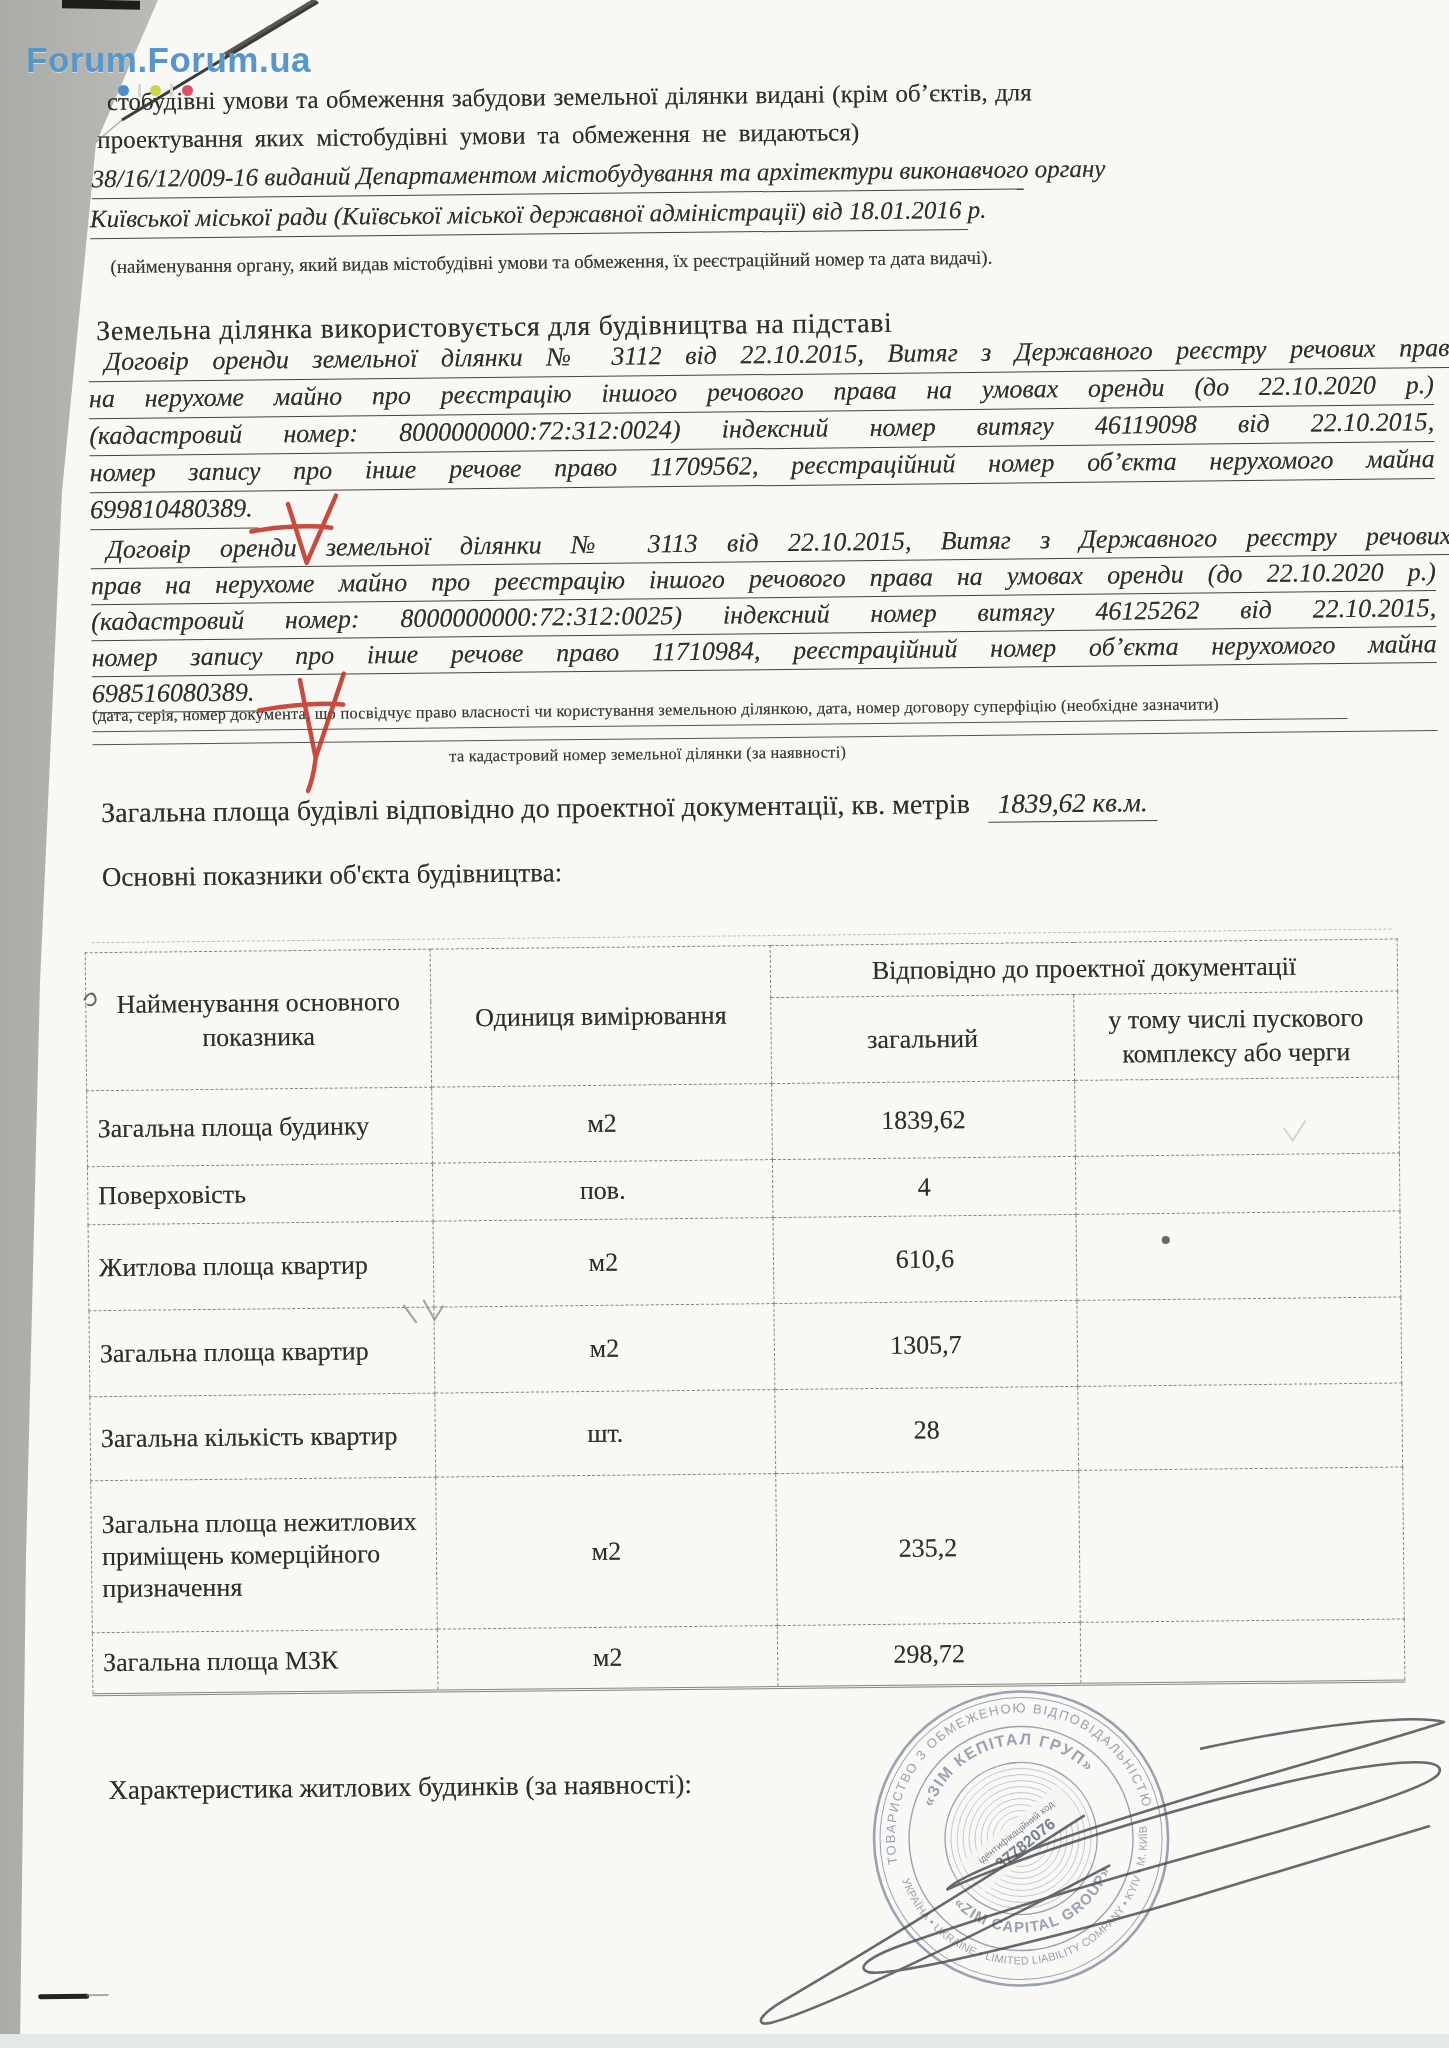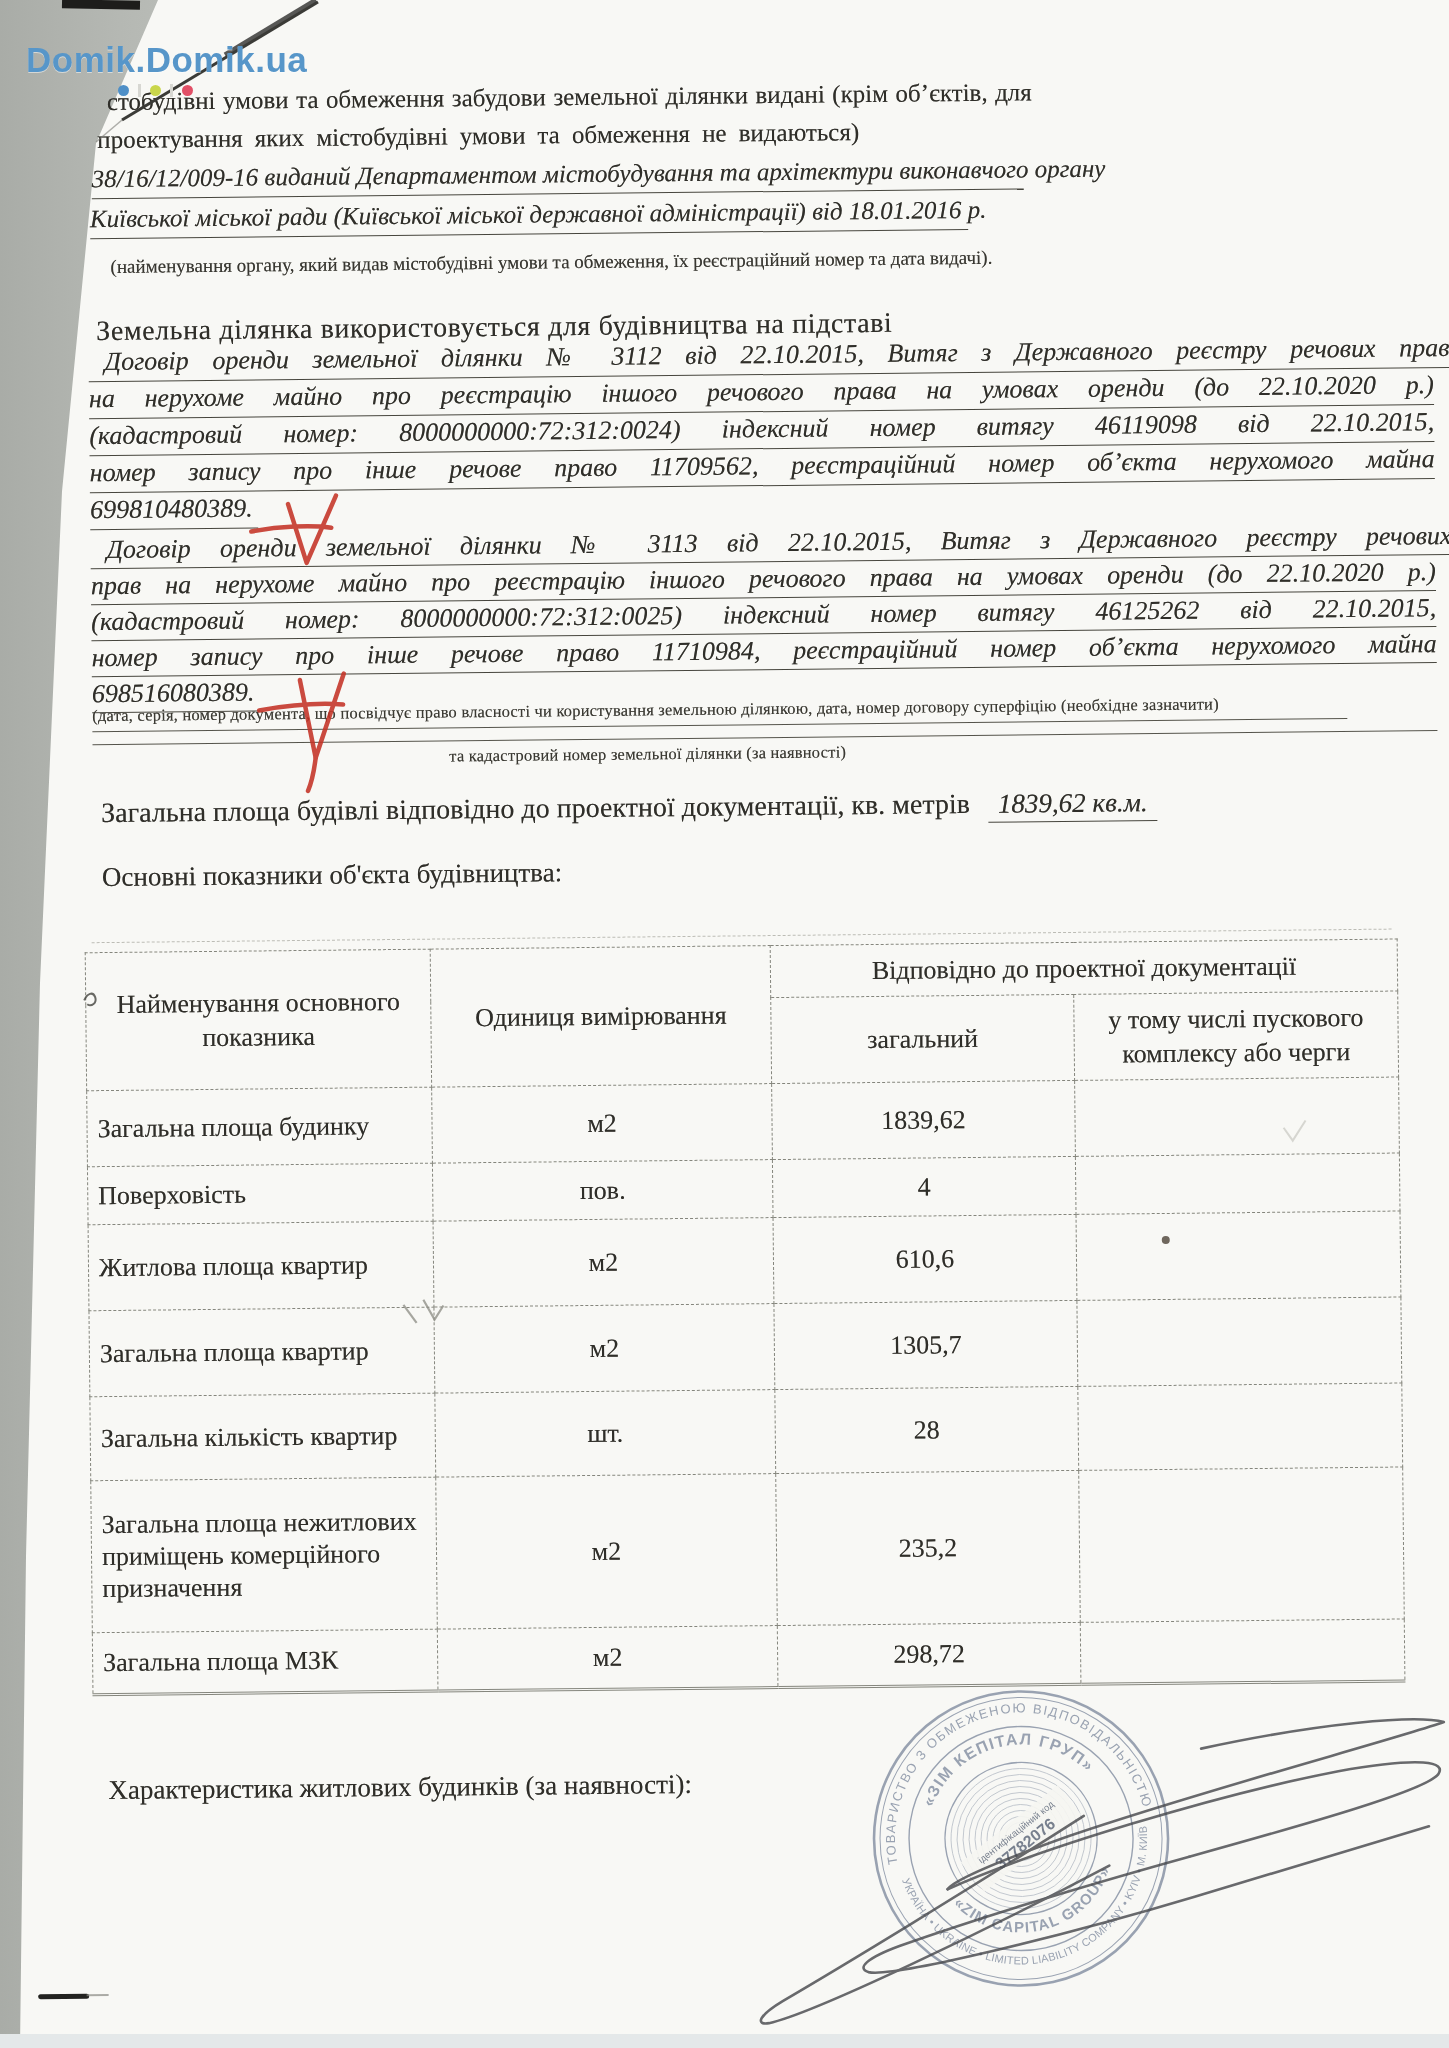--- a/index.html
+++ b/index.html
@@ -229,20 +229,20 @@
   </svg>
 </div>
 
 <svg class="abs decor" style="left:0;top:0;" width="420" height="200" viewBox="0 0 420 200">
   <rect x="62" y="0" width="78" height="9" fill="#1d1d1b" transform="rotate(1 100 4)"></rect>
   <line x1="316" y1="0" x2="225" y2="55" stroke="#222220" stroke-width="5" opacity=".75"></line>
   <line x1="318" y1="2" x2="122" y2="120" stroke="#3b3b37" stroke-width="3"></line>
   <line x1="122" y1="120" x2="96" y2="142" stroke="#7d7d78" stroke-width="1.6" opacity=".6"></line>
 </svg>
 
-<div id="logo" class="abs">Domik.Domik.ua</div>
+<div id="logo" class="abs">Forum.Forum.ua</div>
 <div id="logo-dots" class="abs">
   <span class="dot" style="background:#4e8fc7"></span>
   <span class="dot-sep"></span>
   <span class="dot" style="background:#c9d64b"></span>
   <span class="dot-sep"></span>
   <span class="dot" style="background:#e14f66"></span>
 </div>
 
 </body></html>

